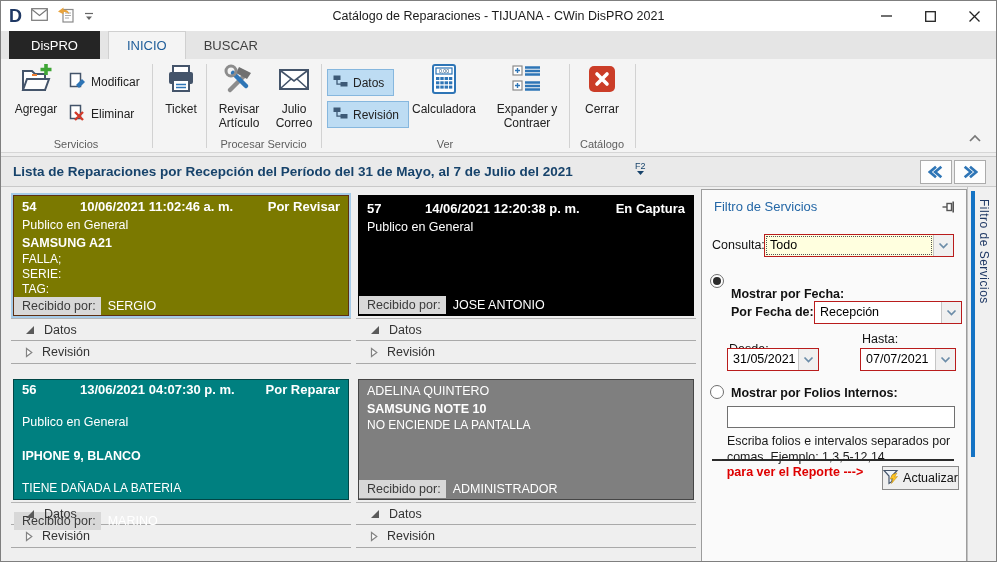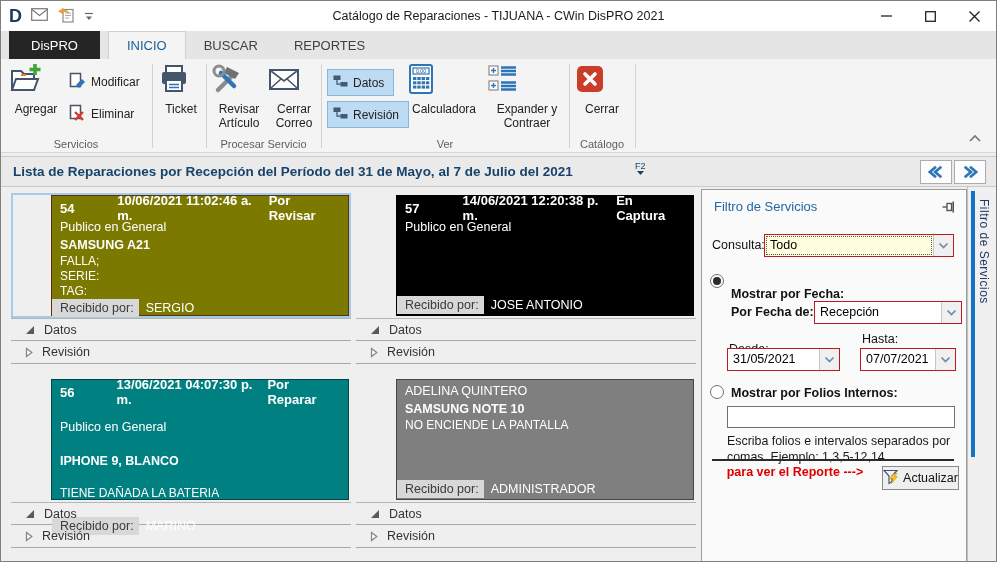--- a/index.html
+++ b/index.html
@@ -20,21 +20,21 @@
   .tabrow { position:absolute; top:30px; left:0; right:0; height:28px; background:#E5E5E5; display:flex; }
   .tab { height:28px; display:flex; align-items:center; padding:12px 18px; font-size:13px; color:#3F3F3F; }
   .tab-file { background:#252525; color:#FFFFFF; margin-left:8px; padding:0 22px; }
   .tab-active { background:#F4F4F4; color:#1E5C99; border:1px solid #D0D0D0; border-bottom:none; margin-left:8px; }
 
   
   .ribbon { position:absolute; top:58px; left:0; right:0; height:94px; background:#F4F4F4;
             border-bottom:1px solid #D6D6D6; }
   .rsep { position:absolute; top:5px; bottom:4px; width:1px; background:#D2D2D2; }
   .grouplabel { position:absolute; bottom:2px; text-align:center; font-size:11px; color:#5E5E5E; }
-  .bigbtn { position:absolute; top:4px; display:flex; flex-direction:column; 
+  .bigbtn { position:absolute; top:4px; display:flex; flex-direction:column; align-items:center;
             cursor:default; }
   .bigbtn .lbl { margin-top:3px; font-size:12px; line-height:14px; color:#222; text-align:center; }
   .smallbtn { position:absolute; display:flex; align-items:center; gap:5px; font-size:12px; color:#222;
               height:22px; padding:0 4px; }
   .togglebtn { position:absolute; display:flex; align-items:center; gap:5px; font-size:12px; color:#222;
                height:27px; padding:0 9px 0 5px; background:#BDDCF3; border:1px solid #86B7DE; }
   .ribbon-collapse { position:absolute; right:14px; bottom:6px; }
 
   
   .reportbar { position:absolute; top:155px; left:0; right:0; height:31px; background:#EAEAEA;
@@ -42,21 +42,21 @@
   .report-title { position:absolute; left:12px; top:0; height:29px; line-height:29px;
                   font-size:13.5px; font-weight:bold; color:#17436B; white-space:nowrap; }
   .f2block { position:absolute; left:634px; top:4px; display:flex; flex-direction:column; align-items:center; }
   .f2block .f2 { font-size:9px; color:#17436B; }
   .navbtns { position:absolute; right:10px; top:3px; display:flex; gap:2px; }
   .navbtn { width:32px; height:24px; background:#FDFDFD; border:1px solid #ABABAB;
             display:flex; align-items:center; justify-content:center; }
 
   
   .stack { position:absolute; width:340px; }
-  .frame { border:2px solid transparent; height:125px;padding-left:38px; }
+  .frame { border:2px solid transparent; height:125px; }
   .frame.selected { border-color:#A5CBE8; }
   .card { height:121px; border:1px solid rgba(0,0,0,0.45); color:#FFF; display:flex;
           flex-direction:column; padding:2px 8px 0 8px; font-size:12.5px; }
   .frame.selected .card { border-color:#5E2F12; }
   .card--olive  { background:#7B7900; }
   .card--teal   { background:#008080;gap:16px; }
   .card--black  { background:#000000; }
   .card--gray   { background:#7F7F7F; }
   .card-head { display:flex; align-items:center; font-weight:bold; height:20px; font-size:13px; }
   .folio { width:58px; }
@@ -147,21 +147,20 @@
             <path d="M0.5 0.5l10 10M10.5 0.5l-10 10" stroke="#222" stroke-width="1.3"></path>
           </svg>
       </div>
     </div>
   </div>
 
   <div class="tabrow">
     <div class="tab tab-file">DisPRO</div>
     <div class="tab tab-active">INICIO</div>
     <div class="tab">BUSCAR</div>
-    <div class="tab">REPORTES</div>
   </div>
 
   <div class="ribbon">
 
     <div class="bigbtn" style="left:8px; width:54px;">
       <span>
         <svg width="32" height="32" viewBox="0 0 32 32">
           <path d="M3 27V8h9l3 3h10v16z" fill="#FFF" stroke="#44546A" stroke-width="2"></path>
           <path d="M3 27l4-11h22l-4 11z" fill="#FDFDFD" stroke="#44546A" stroke-width="2"></path>
           <path d="M12 11h5v2h-5z" fill="#ED7D31"></path>
@@ -215,21 +214,21 @@
       </span>
       <span class="lbl">Revisar Artículo</span>
     </div>
     <div class="bigbtn" style="left:267px; width:52px;">
       <span>
         <svg width="32" height="32" viewBox="0 0 32 32">
           <rect x="2" y="7" width="28" height="19" fill="#FFF" stroke="#44546A" stroke-width="2"></rect>
           <path d="M3 8l13 10L29 8M3 25l10-9M29 25l-10-9" stroke="#44546A" stroke-width="1.6" fill="none"></path>
         </svg>
       </span>
-      <span class="lbl">Cerrar Correo</span>
+      <span class="lbl">Julio Correo</span>
     </div>
     <div class="grouplabel" style="left:206px; width:113px;">Procesar Servicio</div>
     <div class="rsep" style="left:320px;"></div>
 
     <div class="togglebtn" style="left:326px; top:10px;">
       <span>
         <svg width="15" height="14" viewBox="0 0 15 14">
             <rect x="0.5" y="1.5" width="7" height="4.5" fill="#3E5A77"></rect>
             <rect x="7.5" y="8" width="7" height="4.5" fill="#3E5A77"></rect>
             <path d="M4 6v4.2h4" stroke="#3E5A77" stroke-width="1.3" fill="none"></path>
@@ -478,21 +477,21 @@
       <div class="combo-val">Recepción</div>
       <div class="combo-btn">
         <svg width="11" height="7" viewBox="0 0 11 7">
             <path d="M1.5 1.5l4 4 4-4" stroke="#6B8CA8" stroke-width="1.7" fill="none"></path>
           </svg>
       </div>
     </div>
 
     <div class="fp-label" style="left:27px; top:152px;">Desde:</div>
     <div class="fp-label" style="left:160px; top:142px;">Hasta:</div>
-    <div class="combo" style="left:25px; top:158px; width:113px;">
+    <div class="combo" style="left:25px; top:158px; width:92px;">
       <div class="combo-val">31/05/2021</div>
       <div class="combo-btn">
         <svg width="11" height="7" viewBox="0 0 11 7">
             <path d="M1.5 1.5l4 4 4-4" stroke="#6B8CA8" stroke-width="1.7" fill="none"></path>
           </svg>
       </div>
     </div>
     <div class="combo" style="left:158px; top:158px; width:96px;">
       <div class="combo-val">07/07/2021</div>
       <div class="combo-btn">

